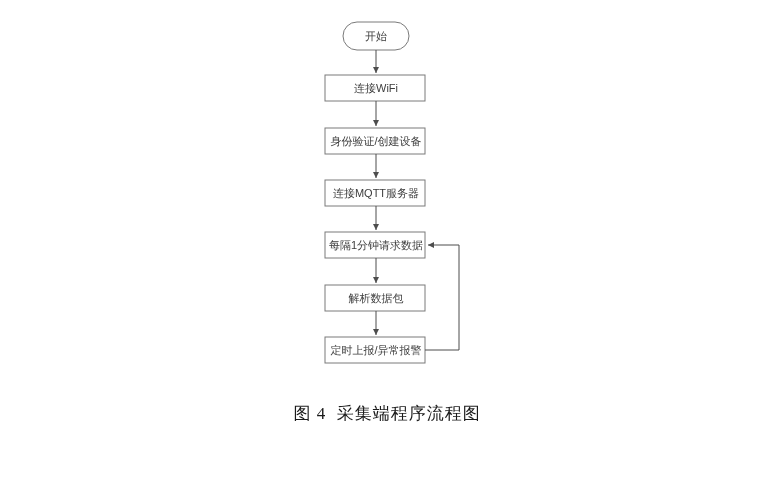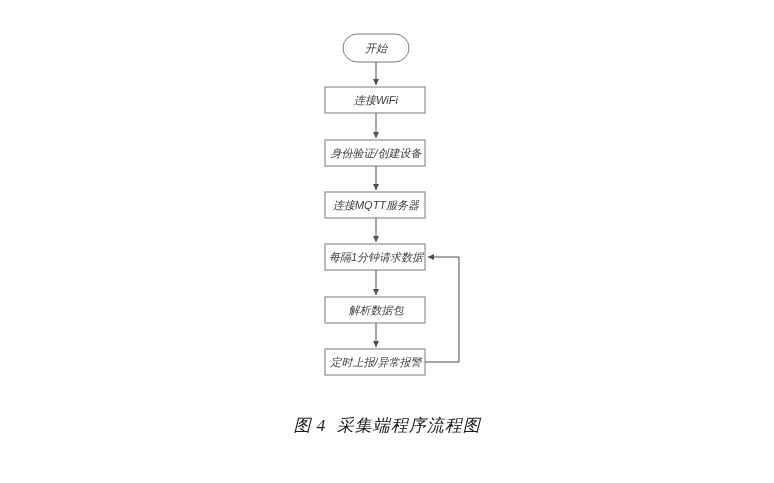--- a/index.html
+++ b/index.html
@@ -10,24 +10,23 @@
   body {
     width: 774px;
     height: 483px;
     position: relative;
     font-family: "Liberation Sans", sans-serif;
     overflow: hidden;
   }
   .stage {
     position: absolute;
     left: 0;
-    top: 12px;
+    top: 0;
     width: 774px;
     height: 424px;
-    font-style: italic;
   }
   svg.flow {
     position: absolute;
     left: 0;
     top: 0;
   }
   .shapes rect {
     fill: #ffffff;
     stroke: #7a7a7a;
     stroke-width: 1;

